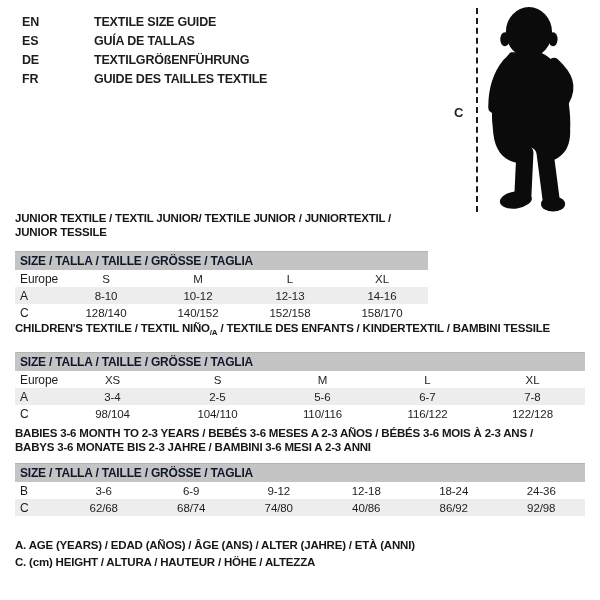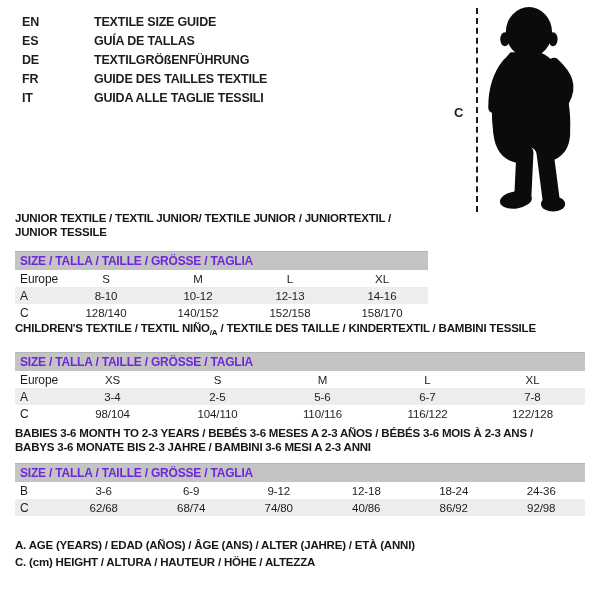--- a/index.html
+++ b/index.html
@@ -28,21 +28,21 @@
   .table-block{position:absolute;left:15px;}
   .blk-junior{top:211px;width:413px;}
   .blk-children{top:321px;width:570px;}
   .blk-babies{top:426px;width:570px;}
   .size-table{width:100%;}
   .blk-junior .size-table{margin-top:12px;}
   .blk-children .size-table{margin-top:12px;}
   .blk-babies .size-table{margin-top:9px;}
   .bar{
     height:19px;line-height:19px;background:var(--bar);
-    font-size:12px;font-weight:700;color:#6d28d9;padding-left:5px;letter-spacing:-0.2px;
+    font-size:12px;font-weight:700;color:#0f172a;padding-left:5px;letter-spacing:-0.2px;
     border-top:1px solid #b3b3b3;
   }
   .trow{display:flex;height:17px;align-items:center;font-size:11.5px;letter-spacing:-0.1px;}
   .trow.alt{background:var(--row-alt);}
   .tlabel{width:45px;padding-left:5px;font-size:12px;}
   .tcell{flex:1;text-align:center;}
   
   .legend{position:absolute;top:537px;left:15px;}
   .legend-line{font-size:11.5px;font-weight:700;letter-spacing:-0.2px;line-height:17px;color:#161616;}
 </style>
@@ -58,24 +58,20 @@
     <span class="lang-code">ES</span>
     <span class="lang-label">GUÍA DE TALLAS</span>
   </div>
   <div class="lang-row">
     <span class="lang-code">DE</span>
     <span class="lang-label">TEXTILGRÖßENFÜHRUNG</span>
   </div>
   <div class="lang-row">
     <span class="lang-code">FR</span>
     <span class="lang-label">GUIDE DES TAILLES TEXTILE</span>
-  </div>
-  <div class="lang-row">
-    <span class="lang-code">IT</span>
-    <span class="lang-label">GUIDA ALLE TAGLIE TESSILI</span>
   </div>
 </div>
 
 <div class="figure-area">
   <span class="measure-c">C</span>
   <div class="dash-line"></div>
   <svg class="baby-svg" width="122" height="213" viewBox="0 0 120 212" fill="#0b0b0b" stroke="none">
     <ellipse cx="46" cy="30" rx="23" ry="25"></ellipse>
     <ellipse cx="22" cy="37" rx="4.5" ry="7"></ellipse>
     <ellipse cx="70" cy="37" rx="4.5" ry="7"></ellipse>
@@ -111,21 +107,21 @@
       <span class="tlabel">C</span>
       <span class="tcell">128/140</span>
       <span class="tcell">140/152</span>
       <span class="tcell">152/158</span>
       <span class="tcell">158/170</span>
     </div>
   </div>
 </div>
 
 <div class="table-block blk-children">
-  <div class="tbl-title"><span>CHILDREN'S TEXTILE / TEXTIL NIÑO</span><sub>/A</sub><span> / TEXTILE DES TAILLE / KINDERTEXTIL / BAMBINI TESSILE</span></div>
+  <div class="tbl-title"><span>CHILDREN'S TEXTILE / TEXTIL NIÑO</span><sub>/A</sub><span> / TEXTILE DES ENFANTS / KINDERTEXTIL / BAMBINI TESSILE</span></div>
   <div class="size-table">
     <div class="bar">SIZE / TALLA / TAILLE / GRÖSSE / TAGLIA</div>
     <div class="trow">
       <span class="tlabel">Europe</span>
       <span class="tcell">XS</span>
       <span class="tcell">S</span>
       <span class="tcell">M</span>
       <span class="tcell">L</span>
       <span class="tcell">XL</span>
     </div>

